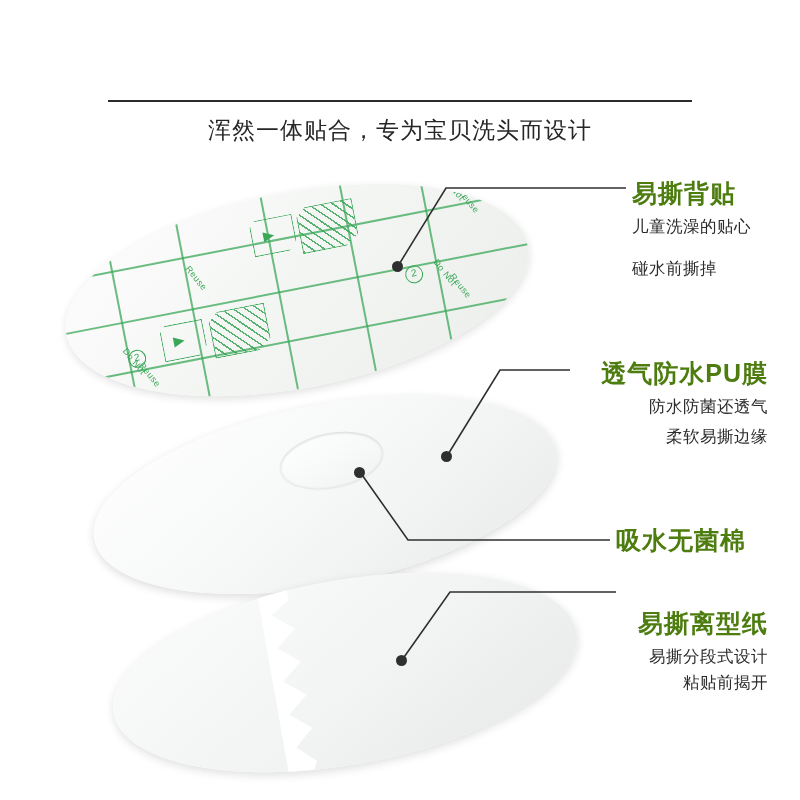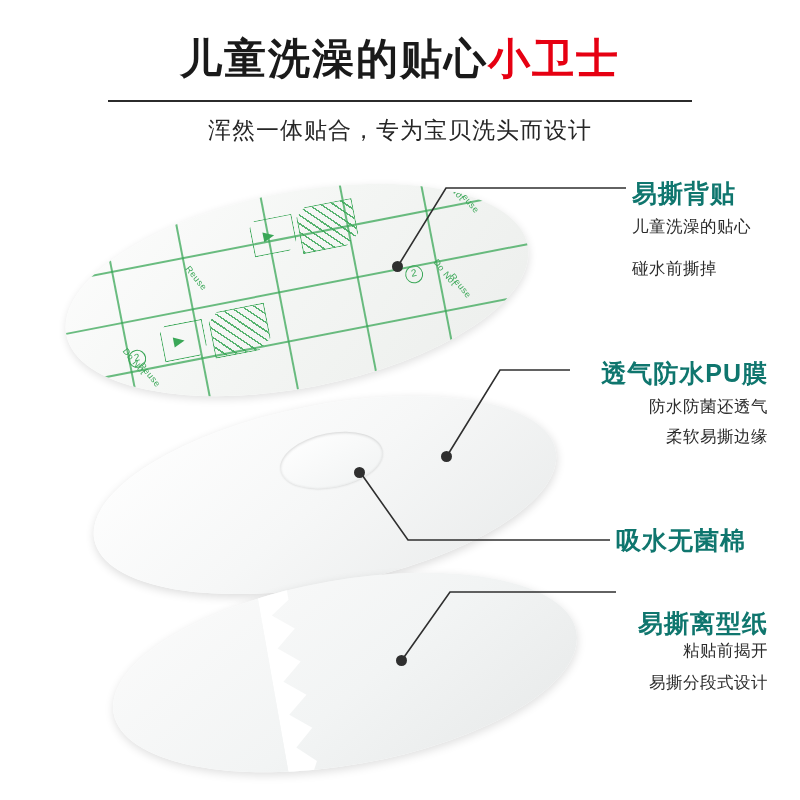--- a/index.html
+++ b/index.html
@@ -197,21 +197,21 @@
     width: 11px; height: 11px;
     border-radius: 50%;
     background: #2f2f2f;
   }
 
   
   .anno { position: absolute; }
   .anno .heading {
     font-size: 25px;
     font-weight: bold;
-    color: #0f766e;
+    color: #4d7c0f;
     letter-spacing: 1px;
     white-space: nowrap;
     line-height: 1.2;
   }
   .anno .desc {
     font-size: 16.5px;
     color: #2b2b2b;
     line-height: 1.55;
     letter-spacing: .5px;
     white-space: nowrap;
@@ -221,23 +221,20 @@
 
   .a1 { left: 632px; top: 178px; }
   .a2 { left: 576px; top: 358px; }
   .a3 { left: 616px; top: 525px; }
   .a4 { left: 622px; top: 608px; }
 </style>
 </head>
 <body>
 
 <div class="header">
-  <div class="title">
-    <span>儿童洗澡的贴心</span><span class="accent">小卫士</span>
-  </div>
   <div class="rule"></div>
   <div class="subtitle">浑然一体贴合，专为宝贝洗头而设计</div>
 </div>
 
 <div class="stage">
 
   <div class="layer layer-film">
     <div class="grid-v" style="left:56px;"></div>
     <div class="grid-v" style="left:128px;"></div>
     <div class="grid-v" style="left:216px;"></div>
@@ -300,15 +297,15 @@
   <div class="desc">防水防菌还透气</div>
   <div class="desc" style="margin-top:4px;">柔软易撕边缘</div>
 </div>
 
 <div class="anno a3">
   <div class="heading">吸水无菌棉</div>
 </div>
 
 <div class="anno a4 right-align" style="left:auto; right:32px;">
   <div class="heading">易撕离型纸</div>
+  <div class="desc">易撕分段式设计</div>
   <div class="desc" style="margin-top:0;">粘贴前揭开</div>
-  <div class="desc">易撕分段式设计</div>
 </div>
 
 </body></html>

